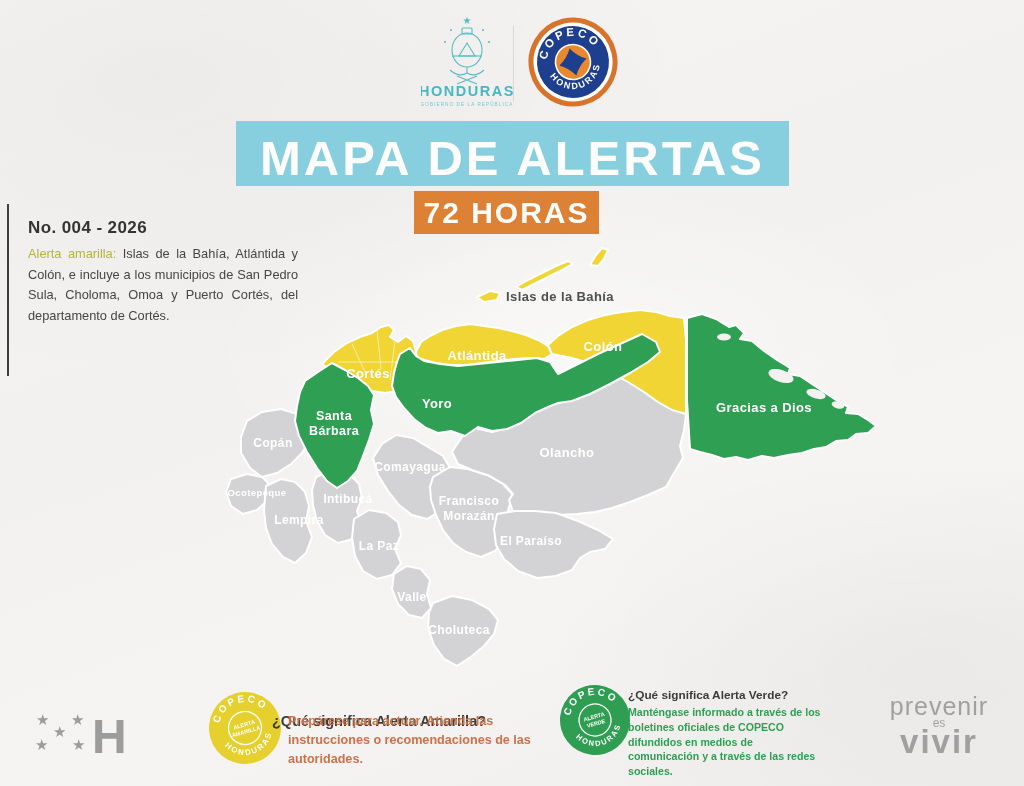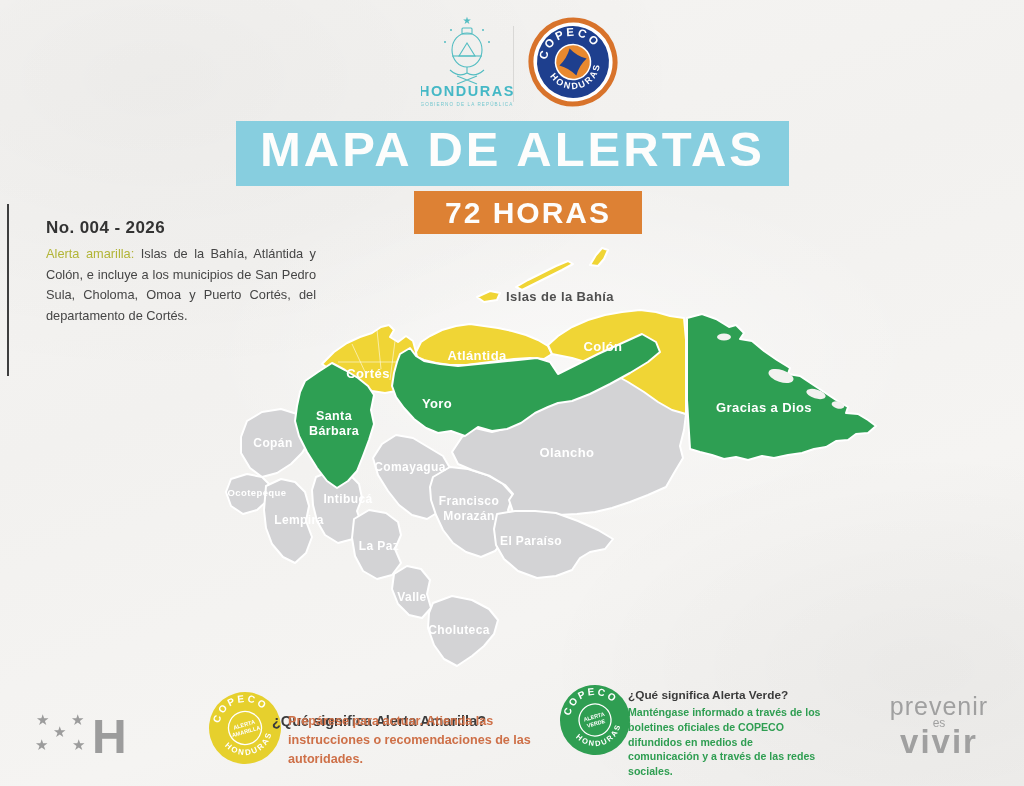--- a/index.html
+++ b/index.html
@@ -15,36 +15,36 @@
   }
   .abs { position:absolute; }
 
   
   #gov-logo-wrap { left:421px; top:12px; width:92px; height:98px; }
   #logo-divider { left:513px; top:26px; width:1px; height:76px; background:#d9d8d6; }
   #copeco-logo-wrap { left:527px; top:14px; width:92px; height:96px; }
 
   #title-banner {
     left:236px; top:121px; width:553px; height:65px;
-    background:#87cedf; display:flex; align-items:flex-start; justify-content:center;
+    background:#87cedf; display:flex; align-items:flex-end; justify-content:center;
   }
   #title-banner span {
     color:#fdfdfc; font-weight:bold; font-size:49px; letter-spacing:3px; white-space:nowrap;
   }
   #subtitle-banner {
-    left:414px; top:191px; width:228px; height:43px;
+    left:414px; top:191px; width:185px; height:43px;
     background:#dd8134; display:flex; align-items:center; justify-content:center;
   }
   #subtitle-banner span {
     color:#fdfdfc; font-weight:bold; font-size:30px; letter-spacing:2px; white-space:nowrap;
   }
 
   
   #edge-line { left:7px; top:204px; width:2px; height:172px; background:#3e3e3e; }
-  #bulletin { left:46px; top:218px; width:270px; color:#454545; }
+  #bulletin { left:28px; top:218px; width:270px; color:#454545; }
   #bulletin-number { font-size:17px; font-weight:bold; color:#333; letter-spacing:.4px; margin-bottom:6px; }
   .bulletin-par { font-size:12.8px; line-height:1.62; text-align:justify; }
   .lbl-yellow { color:#b2b537; font-weight:normal; }
   .lbl-green  { color:#34a058; font-weight:bold; }
   #bulletin-issued { font-size:13px; font-weight:bold; color:#333; line-height:1.62; text-align:justify; margin-top:2px; }
 
   
   #map-svg { left:0; top:0; width:1024px; height:786px; }
   .dept { stroke:#ffffff; stroke-width:2; stroke-linejoin:round; stroke-linecap:round; }
   .d-gray   { fill:#d3d3d5; }

